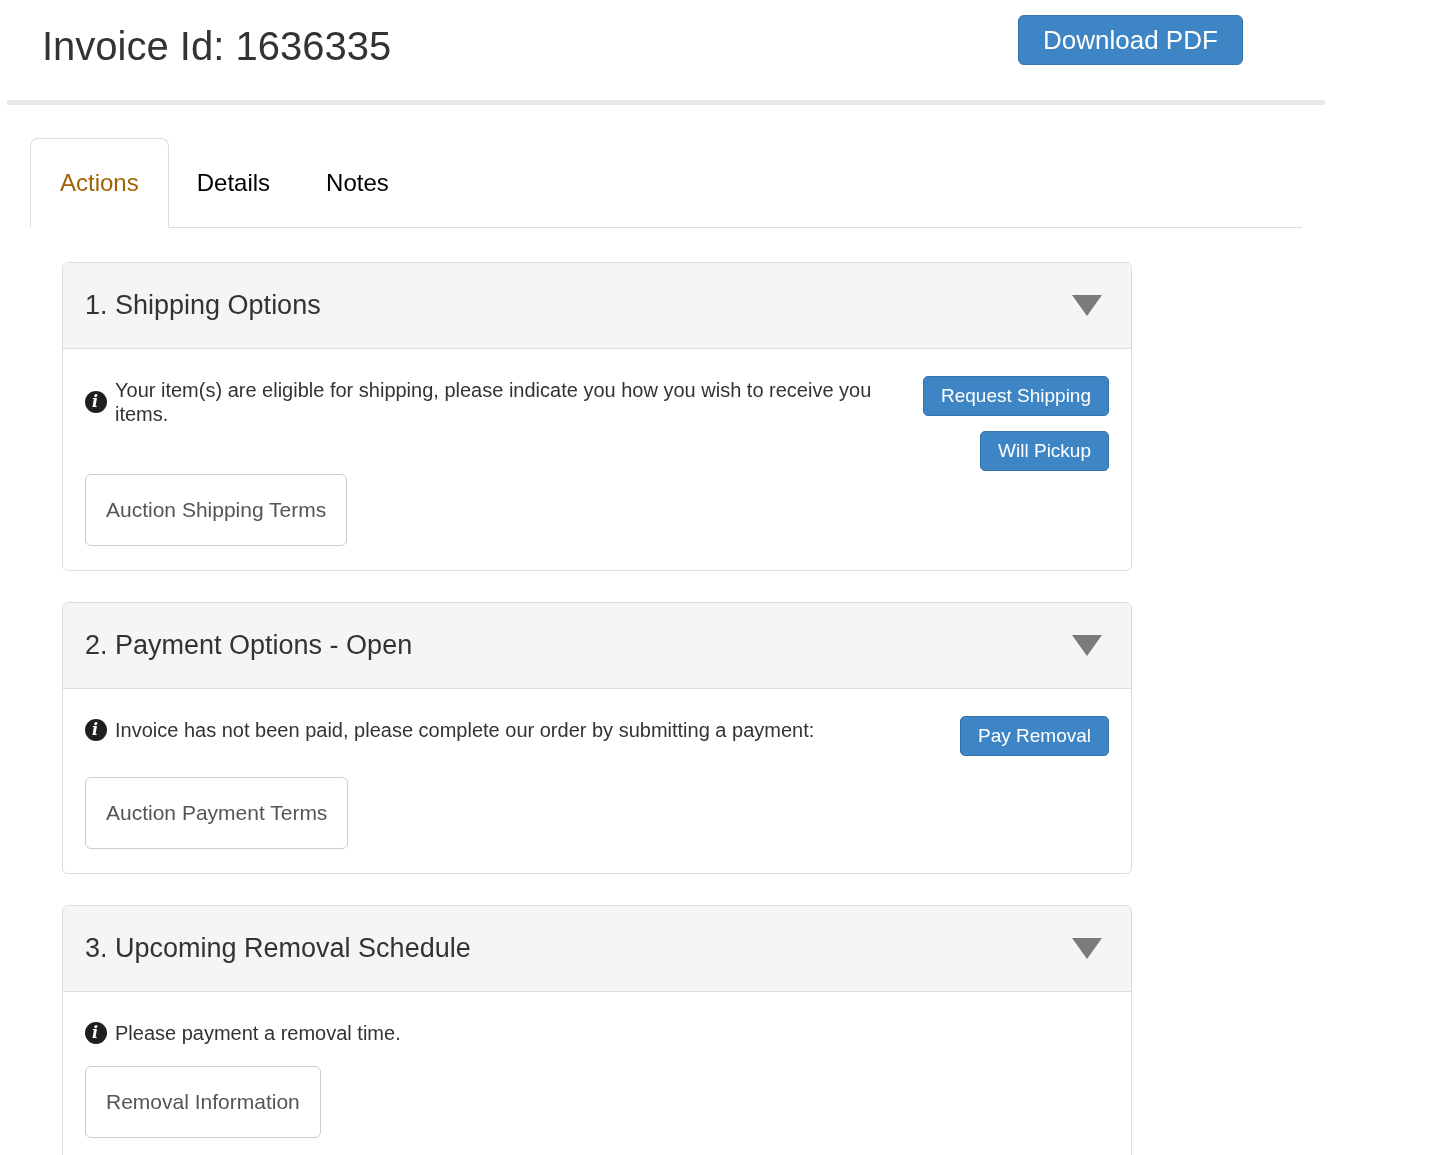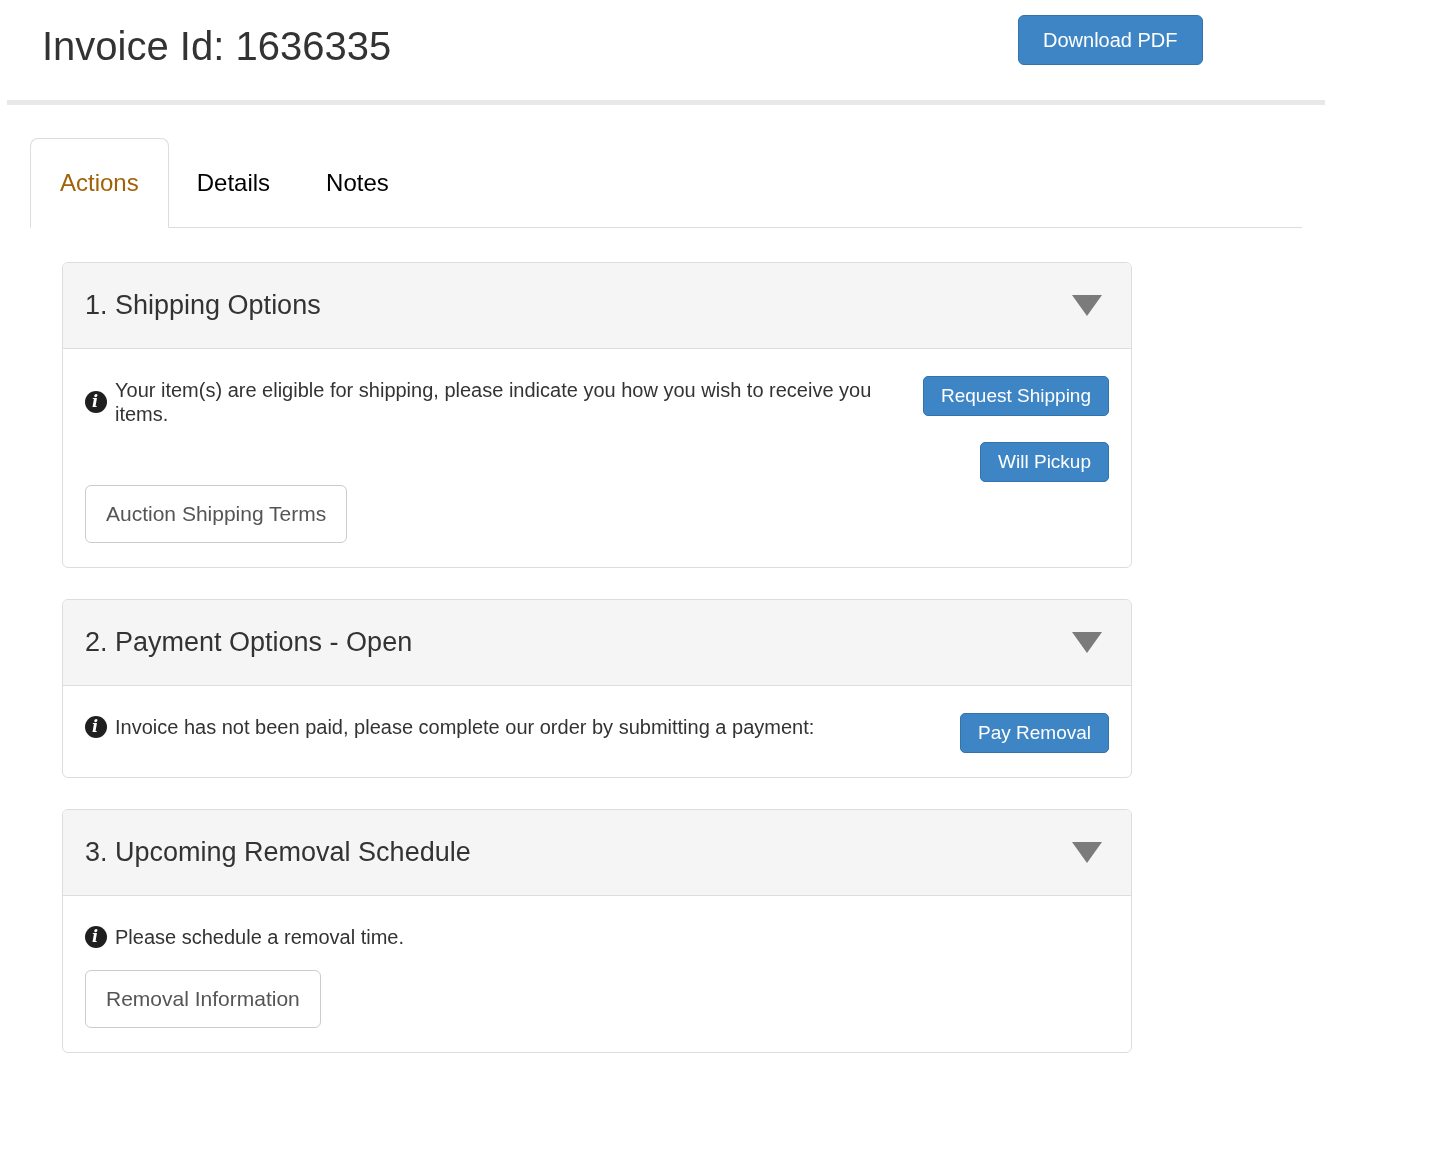--- a/index.html
+++ b/index.html
@@ -37,21 +37,21 @@
   .btn-primary {
     background: #3d85c4;
     border: 1px solid #3474ac;
     color: #fff;
     border-radius: 5px;
   }
   .btn-download {
     position: absolute;
     left: 1018px;
     top: 15px;
-    font-size: 20px;
+    font-size: 26px;
     line-height: 24px;
     padding: 12px 24px;
     border-radius: 6px;
   }
   .header-rule {
     position: absolute;
     left: 7px;
     top: 100px;
     width: 1318px;
     height: 5px;
@@ -152,37 +152,37 @@
     font-size: 16px;
     display: inline-flex;
     align-items: center;
     justify-content: center;
     padding-right: 2px;
   }
   .primary-stack {
     display: flex;
     flex-direction: column;
     align-items: flex-end;
-    gap: 26px;
+    gap: 15px;
     margin-top: 14px;
     flex: 0 0 auto;
   }
   .btn-action {
     font-size: 19px;
     line-height: 22px;
     padding: 8px 17px;
   }
   .btn-default {
     background: #fff;
     border: 1px solid #ccc;
     color: #555;
     border-radius: 6px;
     font-size: 21px;
     line-height: 24px;
-    padding: 16px 20px;
+    padding: 23px 20px;
   }
   .terms-btn { margin-top: 21px; }
   .terms-btn.tight { margin-top: 3px; }
 </style>
 </head>
 <body>
 
 <div class="page">
 
   <h1 class="page-title">Invoice Id: 1636335</h1>
@@ -225,33 +225,34 @@
       <div class="panel-body">
         <div class="info-row">
           <div class="info-text">
             <span class="info-icon">i</span>
             <span>Invoice has not been paid, please complete our order by submitting a payment:</span>
           </div>
           <div class="primary-stack">
             <button class="btn btn-primary btn-action">Pay Removal</button>
           </div>
         </div>
+        <button class="btn btn-default terms-btn">Auction Payment Terms</button>
       </div>
     </div>
 
     <div class="panel">
       <div class="panel-heading">
         <span class="panel-title">3. Upcoming Removal Schedule</span>
         <span class="caret-down"></span>
       </div>
       <div class="panel-body">
         <div class="info-row">
           <div class="info-text">
             <span class="info-icon">i</span>
-            <span>Please schedule a removal time.</span>
+            <span>Please payment a removal time.</span>
           </div>
         </div>
         <button class="btn btn-default terms-btn">Removal Information</button>
       </div>
     </div>
 
   </div>
 </div>
 
 </body></html>

